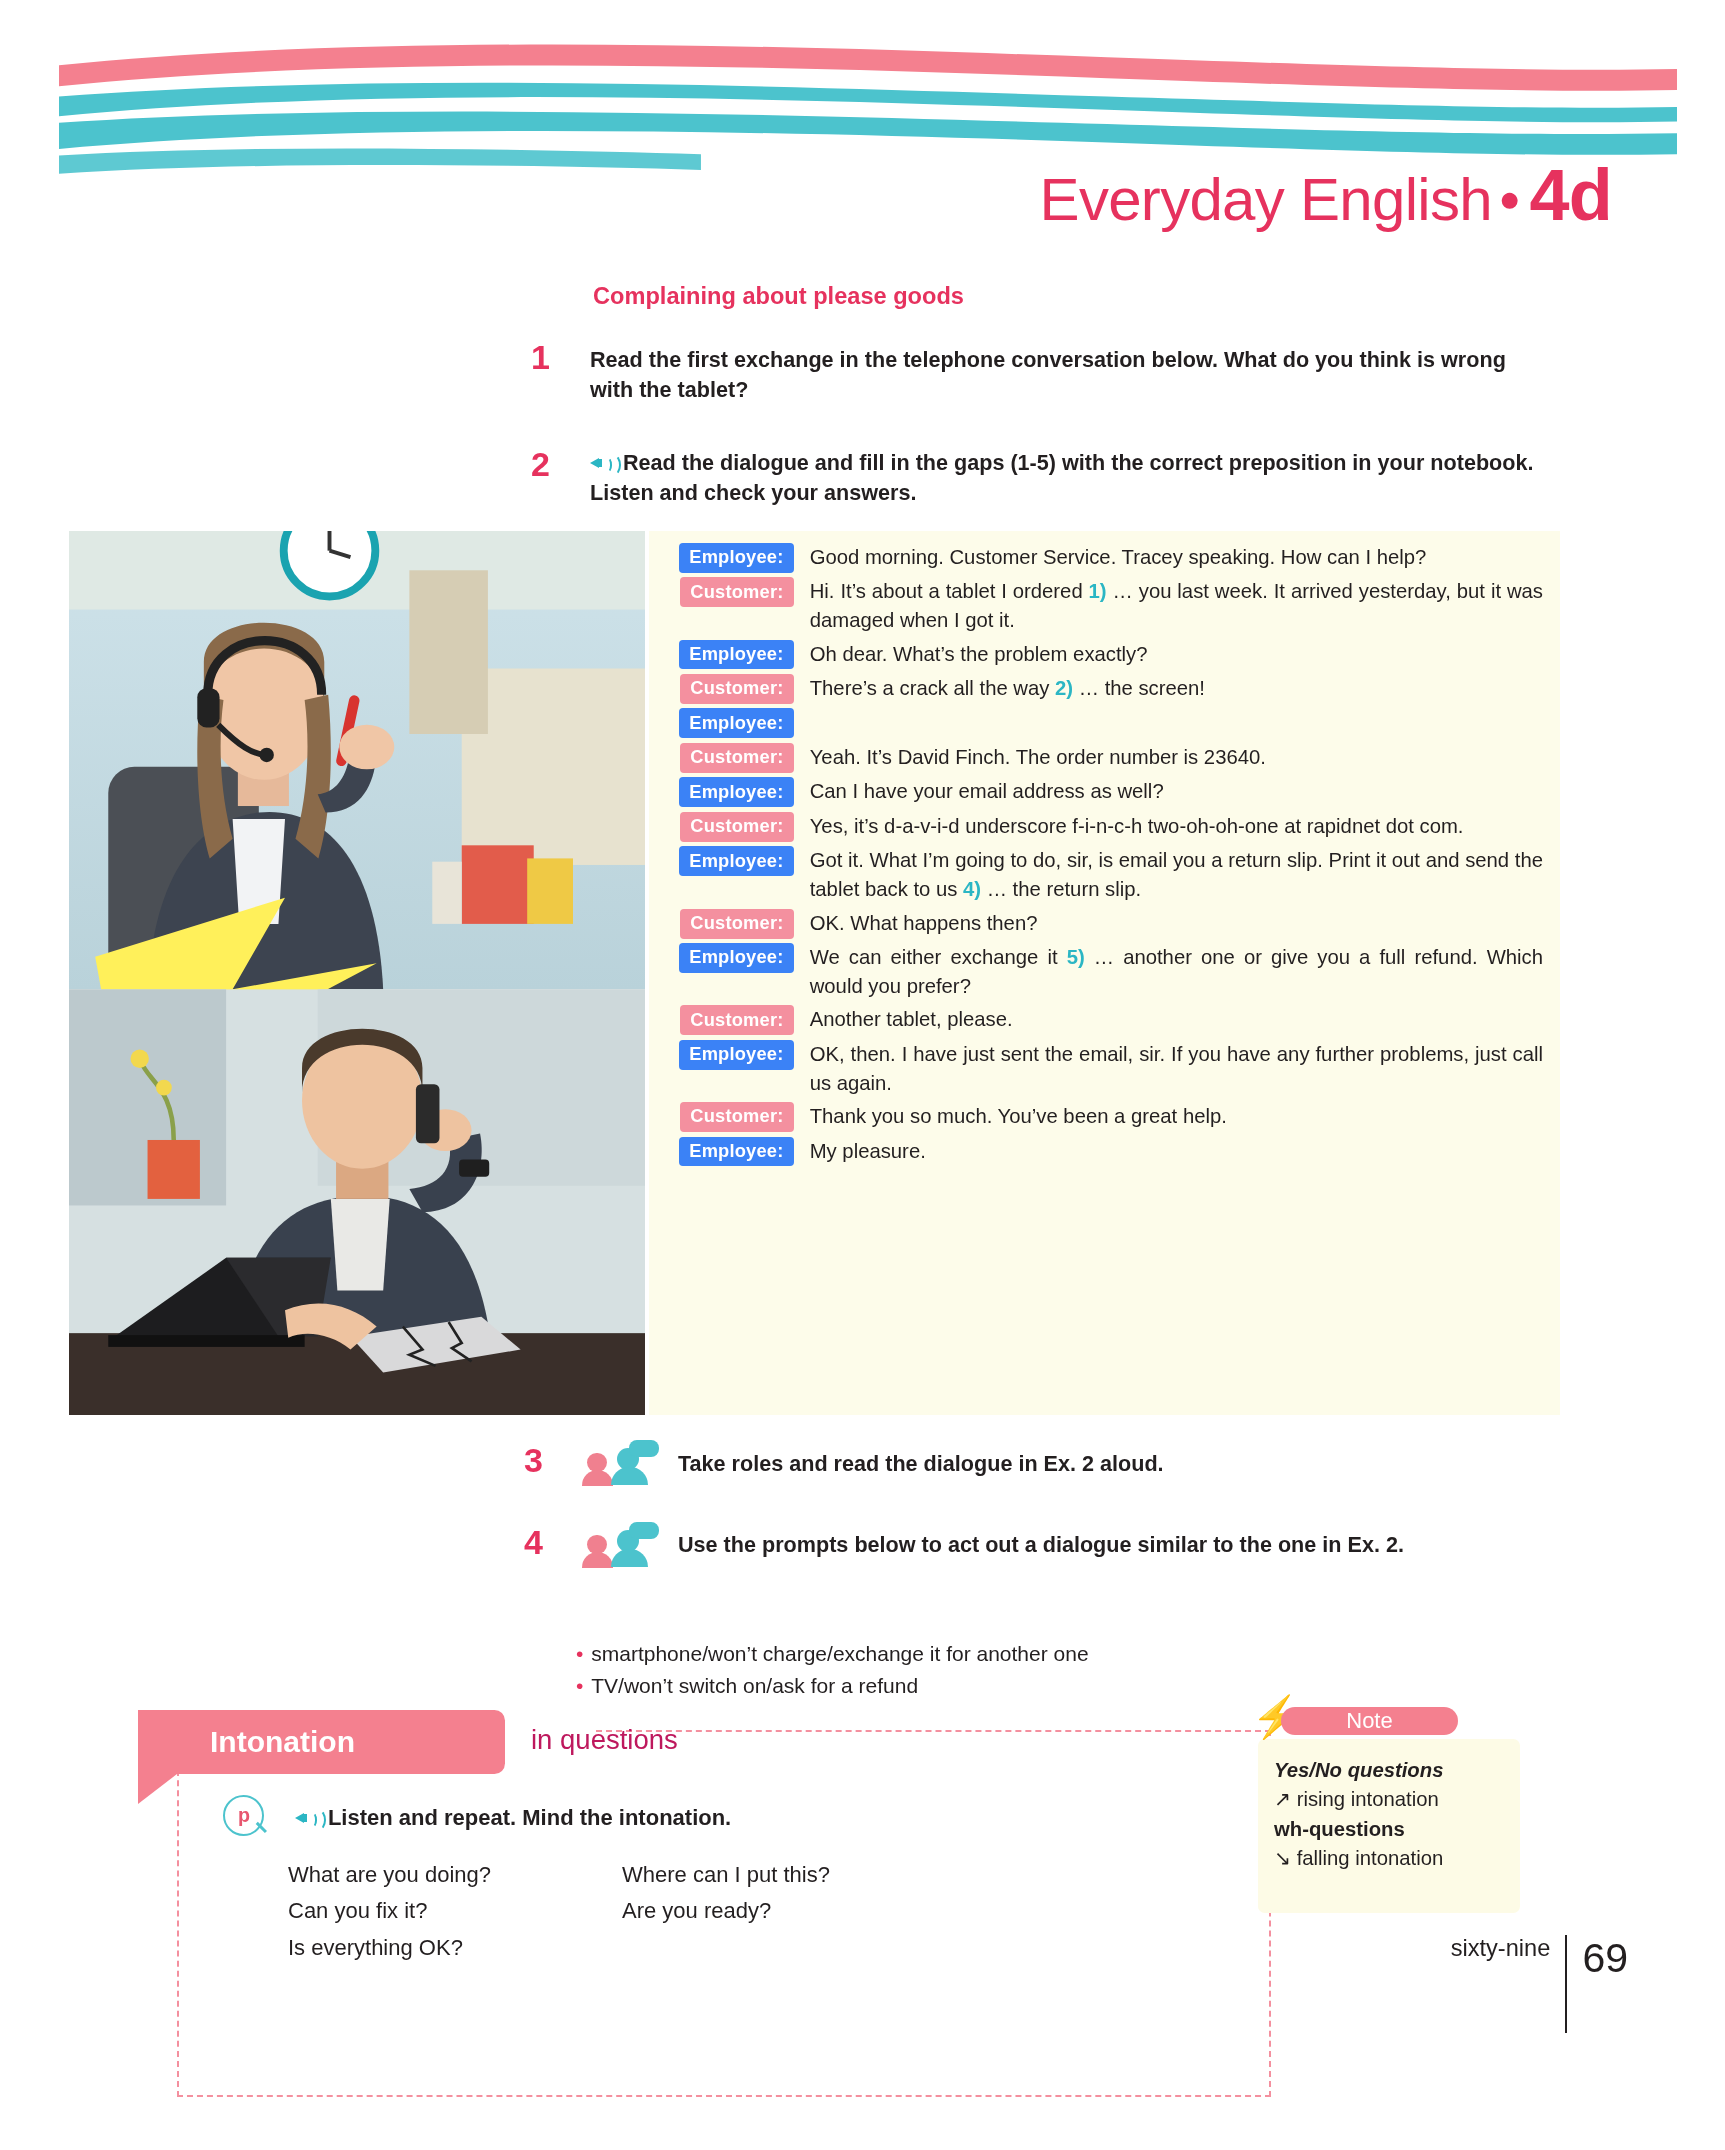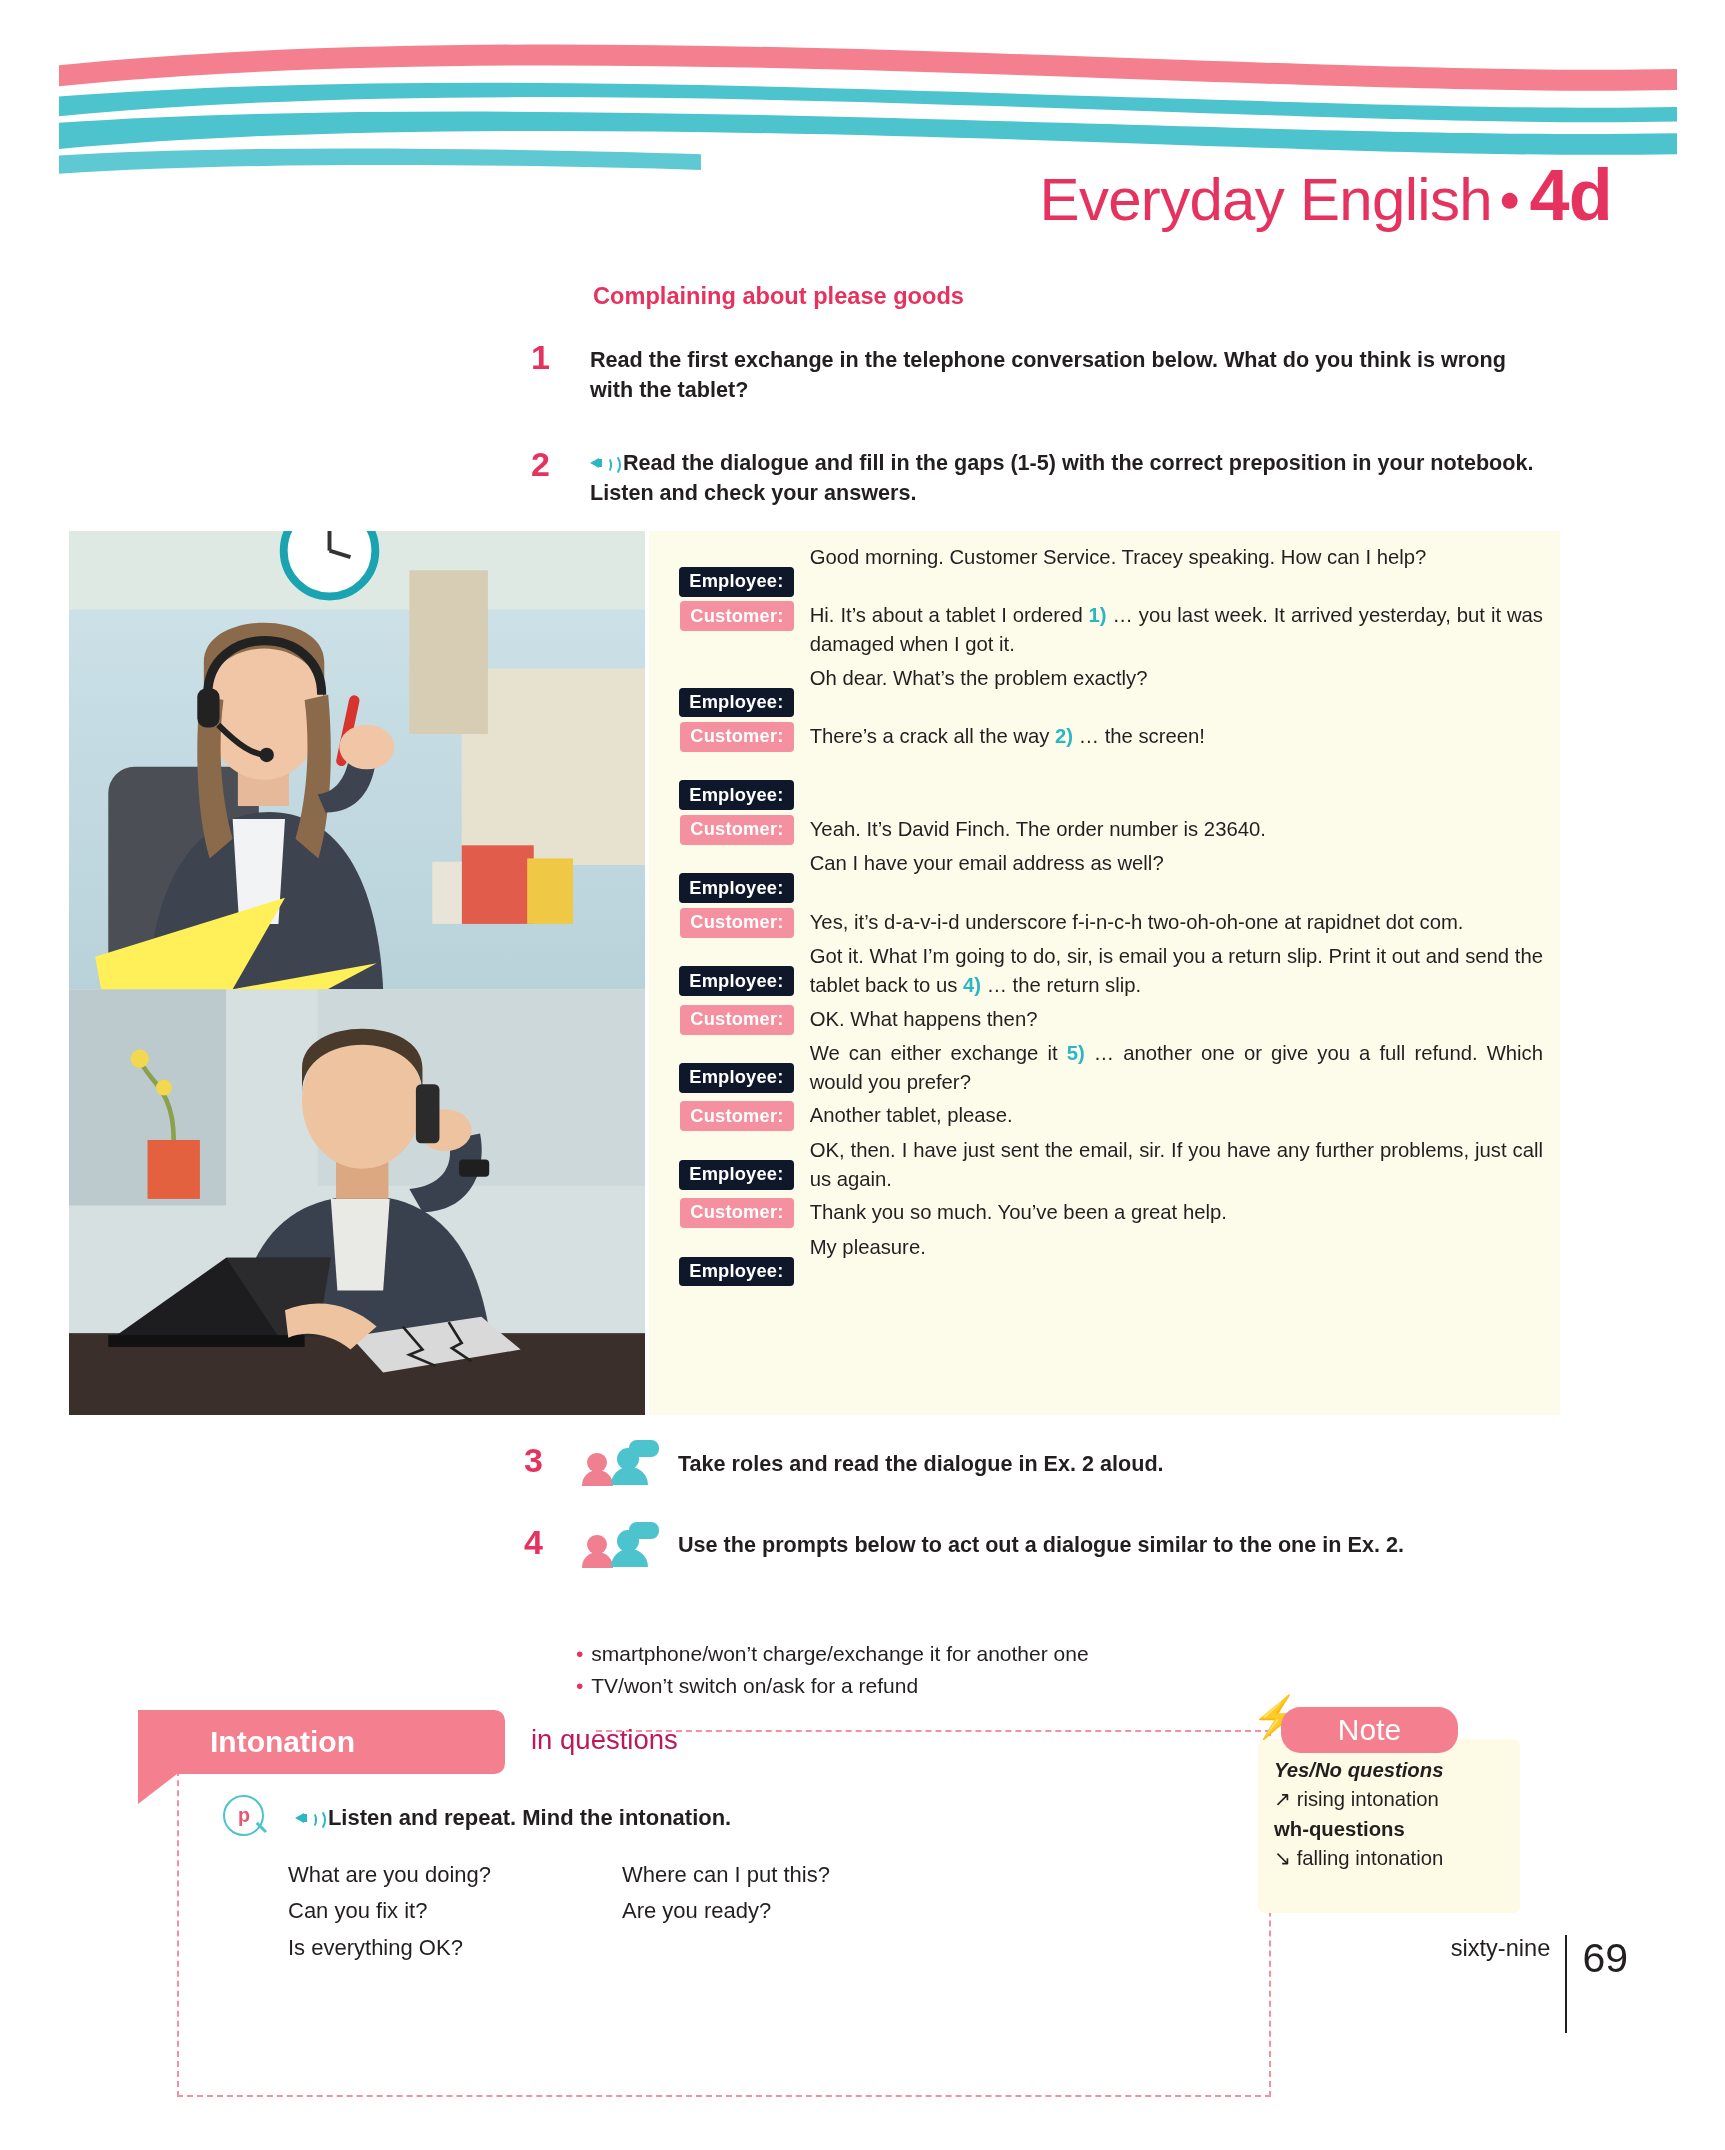--- a/index.html
+++ b/index.html
@@ -158,21 +158,21 @@
   }
   .d-tag span {
     display: inline-block;
     font-size: 18.3px;
     font-weight: bold;
     color: #ffffff;
     padding: 3.3px 10.5px 4.6px;
     border-radius: 3.9px;
     letter-spacing: 0.2px;
   }
-  .tag-emp span { background: #0f172a; margin-top: 24px; }
+  .tag-emp span { background: #3b82f6; }
   .tag-cus span { background: #f4909f; }
   .d-text {
     flex: 1 1 auto;
     font-size: 20.3px;
     line-height: 1.42;
     padding-left: 15.7px;
     text-align: justify;
     color: #231f20;
   }
   .gapnum {
@@ -313,25 +313,25 @@
     width: 262px;
     height: 174px;
     background: #fdfbe6;
     border-radius: 6.6px;
   }
   .note-label {
     position: absolute;
     left: 1281px;
     top: 1707px;
     width: 177px;
-    height: 46px;
+    height: 28px;
     background: #f4808f;
     border-radius: 19.7px;
     color: #fff;
-    font-size: 30px;
+    font-size: 22px;
     display: flex;
     align-items: center;
     justify-content: center;
   }
   .bolt {
     position: absolute;
     left: 1251px;
     top: 1697px;
     font-size: 41px;
     color: #ffd400;

